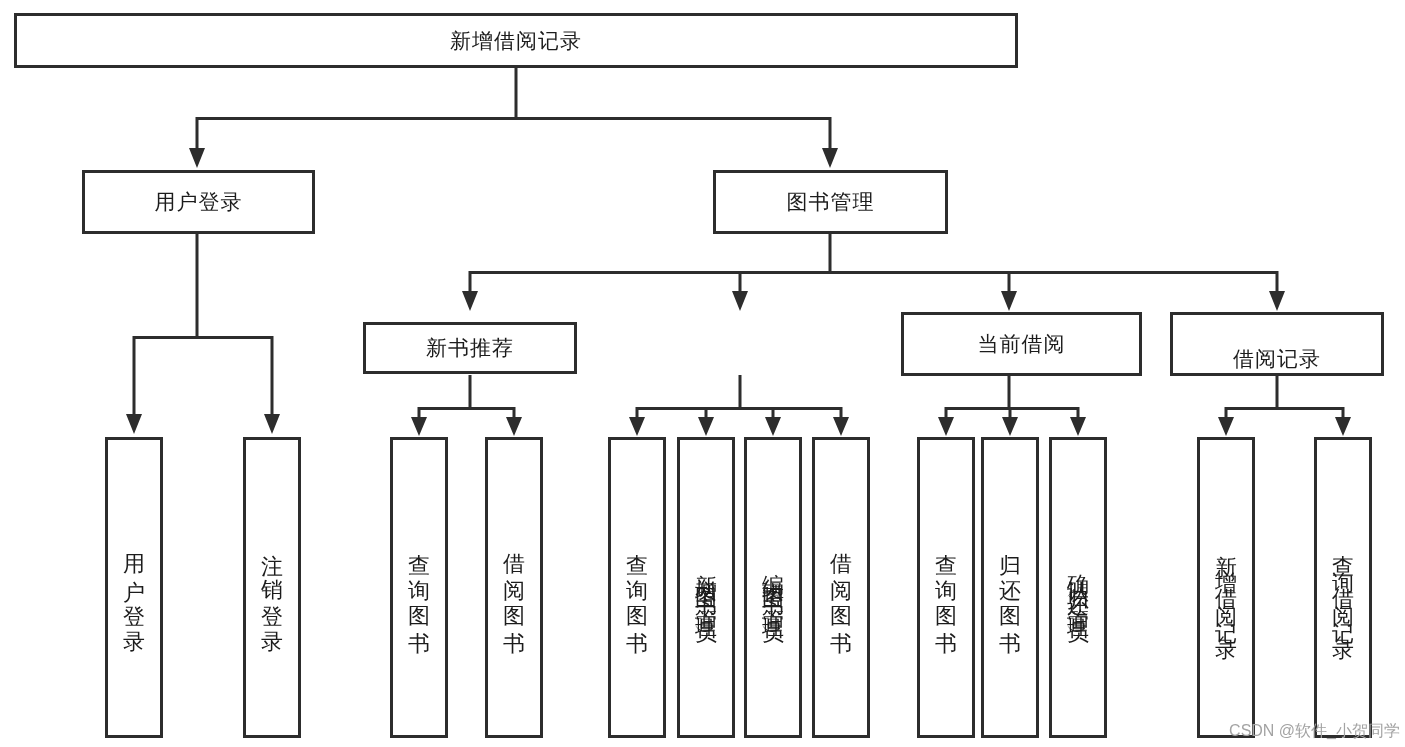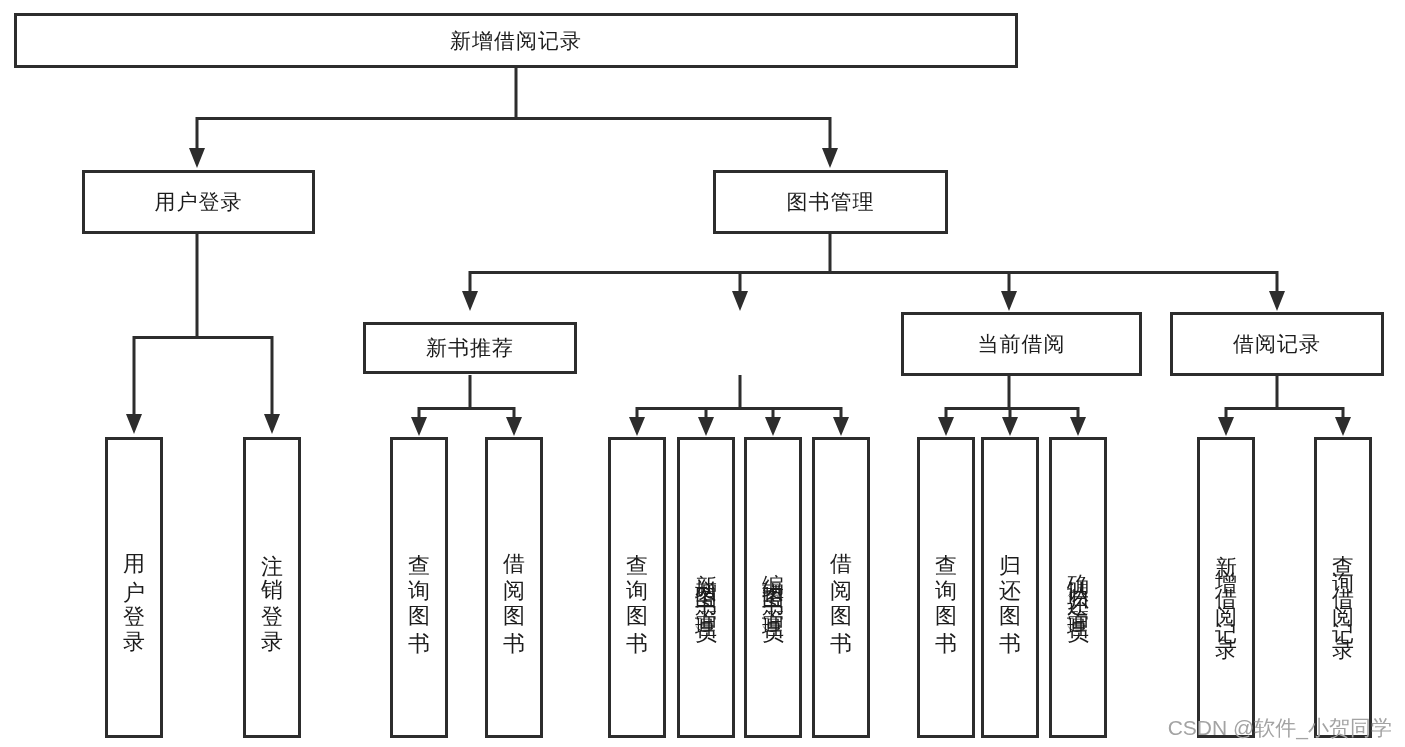--- a/index.html
+++ b/index.html
@@ -45,23 +45,23 @@
     font-size: 22px;
     width: 58px;
     top: 437px;
     height: 301px;
   }
   .vbox.sp-wide  { letter-spacing: 26px; }
   .vbox.sp-med   { letter-spacing: 17px; }
   .vbox.sp-tight { letter-spacing: 7px; }
   .watermark {
     position: absolute;
-    right: 13px;
+    right: 5px;
     bottom: 5px;
-    font-size: 21px;
+    font-size: 16px;
     color: var(--watermark);
     z-index: 50;
     white-space: nowrap;
     margin-left: 32px;
   }
 </style>
 </head>
 <body>
 
 <div class="stage">
@@ -133,21 +133,21 @@
   <div class="node hbox" style="left:713px; top:170px; width:235px; height:64px;">
     <span>图书管理</span>
   </div>
 
   <div class="node hbox" style="left:363px; top:322px; width:214px; height:52px;">
     <span>新书推荐</span>
   </div>
   <div class="node hbox" style="left:901px; top:312px; width:241px; height:64px;">
     <span>当前借阅</span>
   </div>
-  <div class="node hbox" style="left:1170px; top:312px; width:214px; height:64px;">
+  <div class="node hbox" style="left:1170px; top:312px; width:214px; height:64px;align-items:flex-end;">
     <span>借阅记录</span>
   </div>
 
   <div class="node vbox sp-wide" style="left:105px;">
     <span>用户登录</span>
   </div>
   <div class="node vbox sp-wide" style="left:243px;">
     <span>注销登录</span>
   </div>
 

